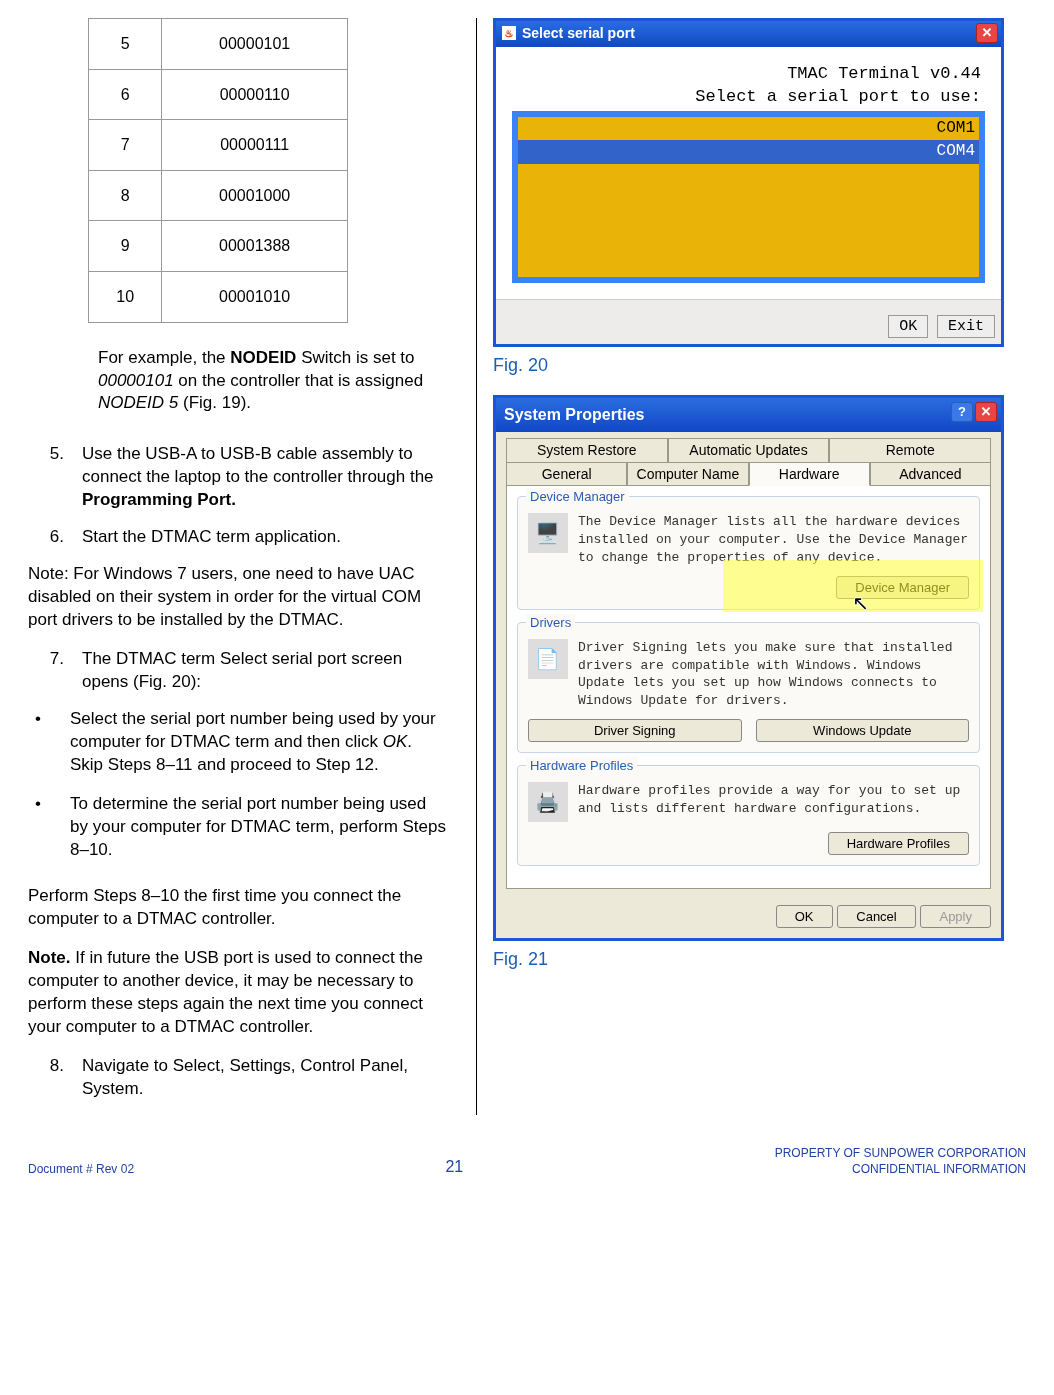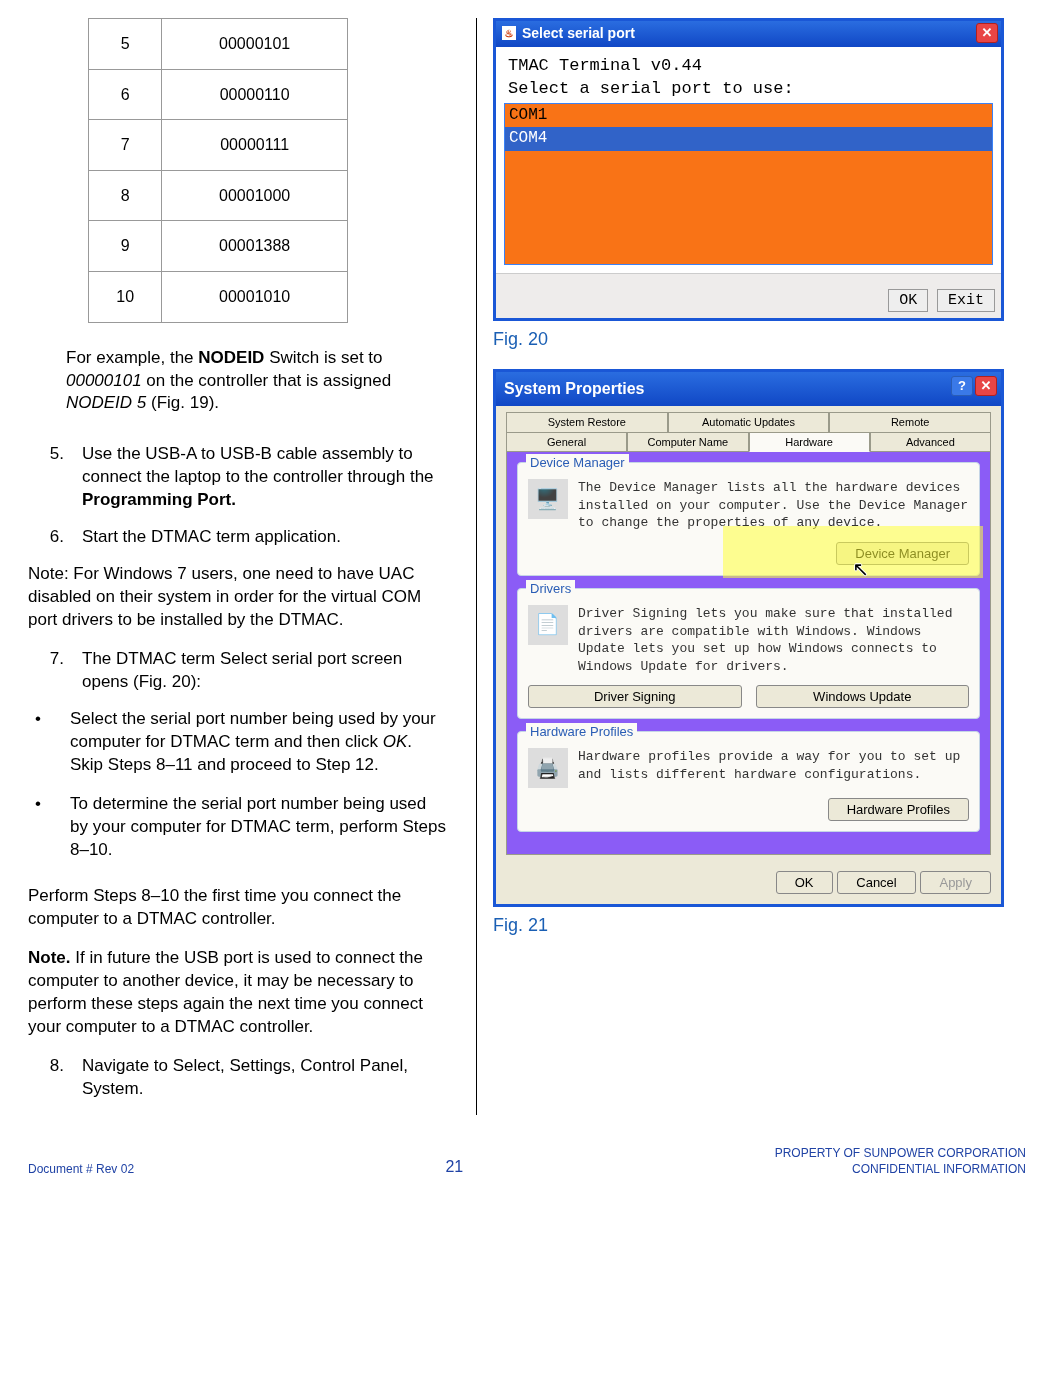--- a/index.html
+++ b/index.html
@@ -31,21 +31,21 @@
     margin: 0 0 24px 60px;
     width: 260px;
   }
   table.binary-table td {
     border: 1px solid #999;
     padding: 14px 8px;
     text-align: center;
     font-size: 16px;
   }
   .indent-block {
-    margin-left: 38px;
+    margin-left: 70px;
     margin-right: 10px;
     margin-bottom: 28px;
   }
   .indent-block .bold { font-weight: bold; }
   .indent-block .italic { font-style: italic; }
   ol.steps { list-style: none; padding: 0; margin: 0 0 10px 0; }
   ol.steps > li { display: flex; margin-bottom: 14px; }
   ol.steps > li .num { width: 36px; flex: 0 0 36px; text-align: right; padding-right: 18px; }
   ol.steps > li .txt { flex: 1; }
   .note-para { margin: 0 0 16px 0; }
@@ -78,32 +78,33 @@
   .fig20-close {
     position: absolute; right: 3px; top: 2px;
     width: 20px; height: 18px;
     background: #e84545;
     border: 1px solid #b02020;
     border-radius: 3px;
     color: #fff; font-weight: bold; font-size: 13px;
     display:flex;align-items:center;justify-content:center;
   }
   .fig20-body {
-    padding: 8px;
+    padding: 16px;
+    text-align: right;
   }
   .fig20-term {
     font-family: "Courier New", monospace;
     font-size: 17px;
     padding: 0 4px;
   }
   .fig20-list {
-    border: 1px solid #3b82f6;
+    border: 6px solid #3b82f6;
     margin-top: 2px;
     height: 160px;
-    background: #f97316;
+    background: #eab308;
     overflow:hidden;
     font-family: "Courier New", monospace;
     font-size: 16px;
   }
   .fig20-list .item { padding: 1px 4px; }
   .fig20-list .item.selected { background: #3163c8; color: #fff; }
   .fig20-buttons {
     text-align: right;
     padding: 14px 6px 6px 6px;
     background: #eeeceb;
@@ -140,29 +141,29 @@
   .winbtn { width:20px; height:18px; border-radius:3px; display:flex;align-items:center;justify-content:center; font-size:13px; font-weight:bold; color:#fff;}
   .winbtn.help { background:#3a79e8; border:1px solid #2a5db5;}
   .winbtn.close { background:#e84545; border:1px solid #b02020;}
   .fig21-body { padding: 6px 10px 10px 10px; font-size: 13px; font-family: Tahoma, Arial, sans-serif; }
   .tabs-row { display:flex; }
   .tabs-row .tab {
     flex:1; text-align:center;
     border:1px solid #9a9a8a;
     background:#ece9d8;
     padding: 2px 4px;
-    font-size:11px;
+    font-size:14px;
     position:relative;
   }
   .tabs-row.row2 .tab { border-top: none; }
   .tabs-row .tab.active { background:#fbfaf6; border-bottom-color:#fbfaf6; z-index:2;}
   .tab-panel {
     border:1px solid #9a9a8a;
     border-top:none;
-    background:#8b5cf6;
+    background:#ffffff;
     padding: 10px 10px 10px 10px;
   }
   .groupbox {
     border: 1px solid #c5d5e6;
     border-radius: 4px;
     padding: 16px 10px 10px 10px;
     margin-bottom: 12px;
     position: relative;
     background:#fbfaf6;
   }

